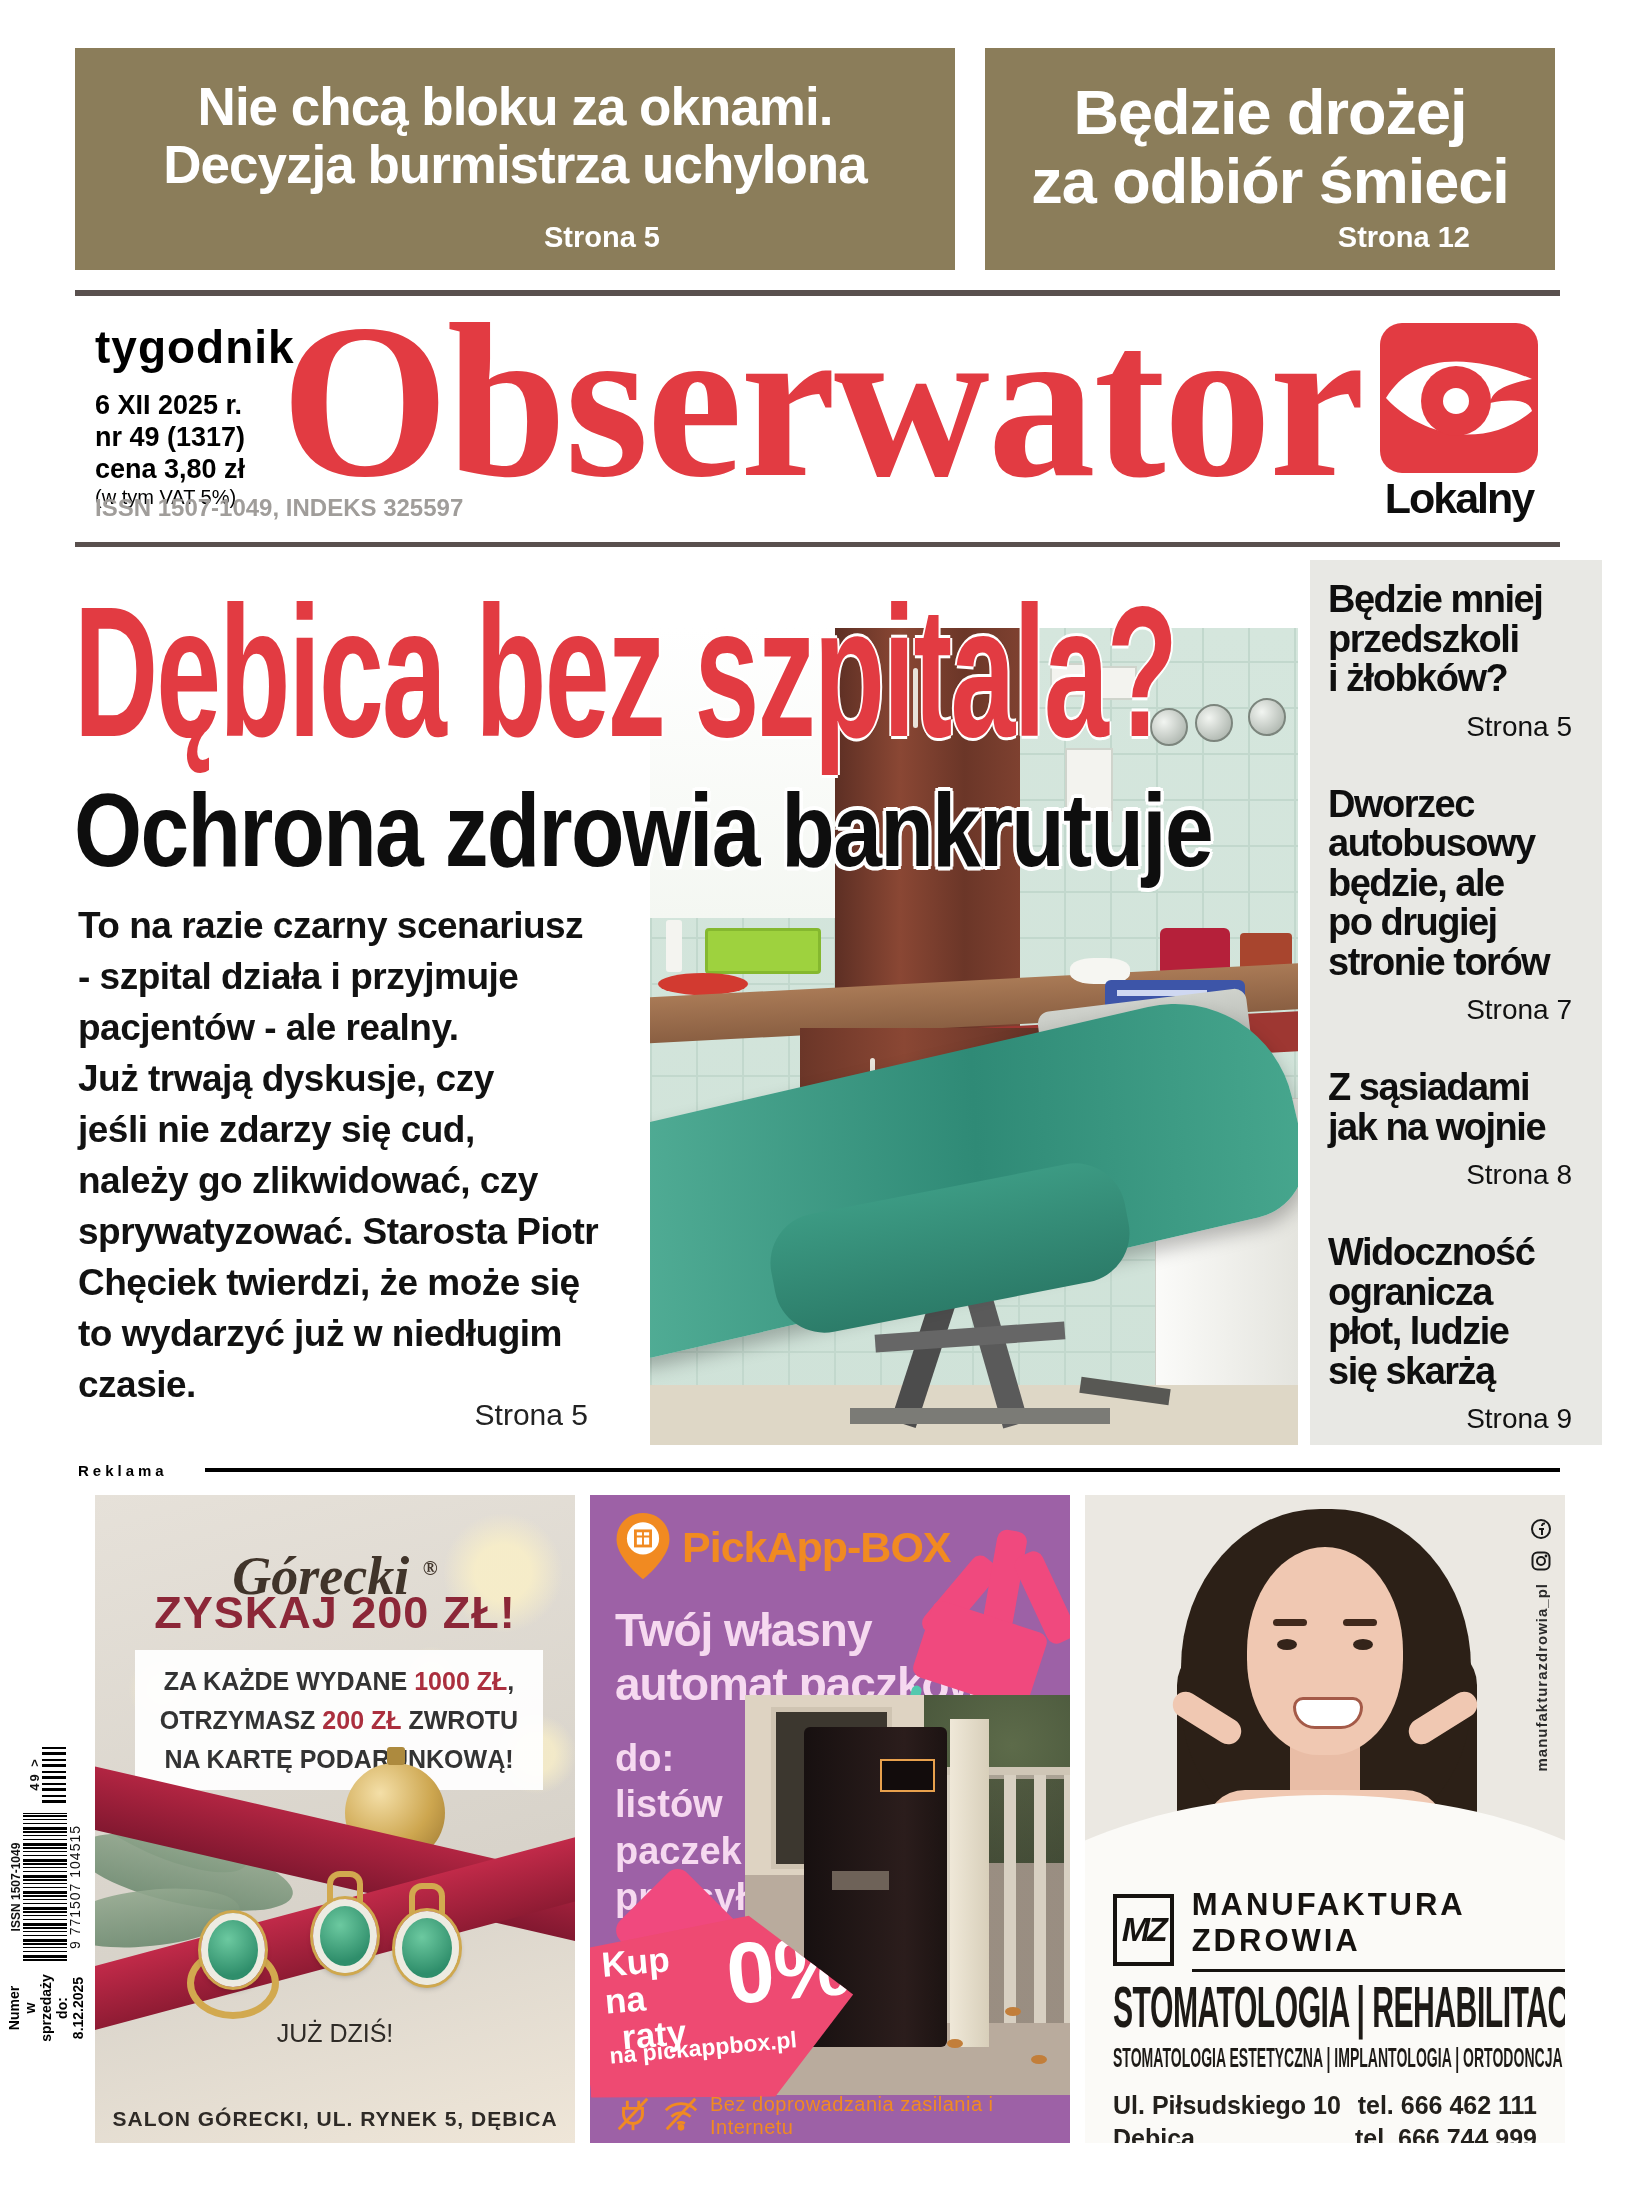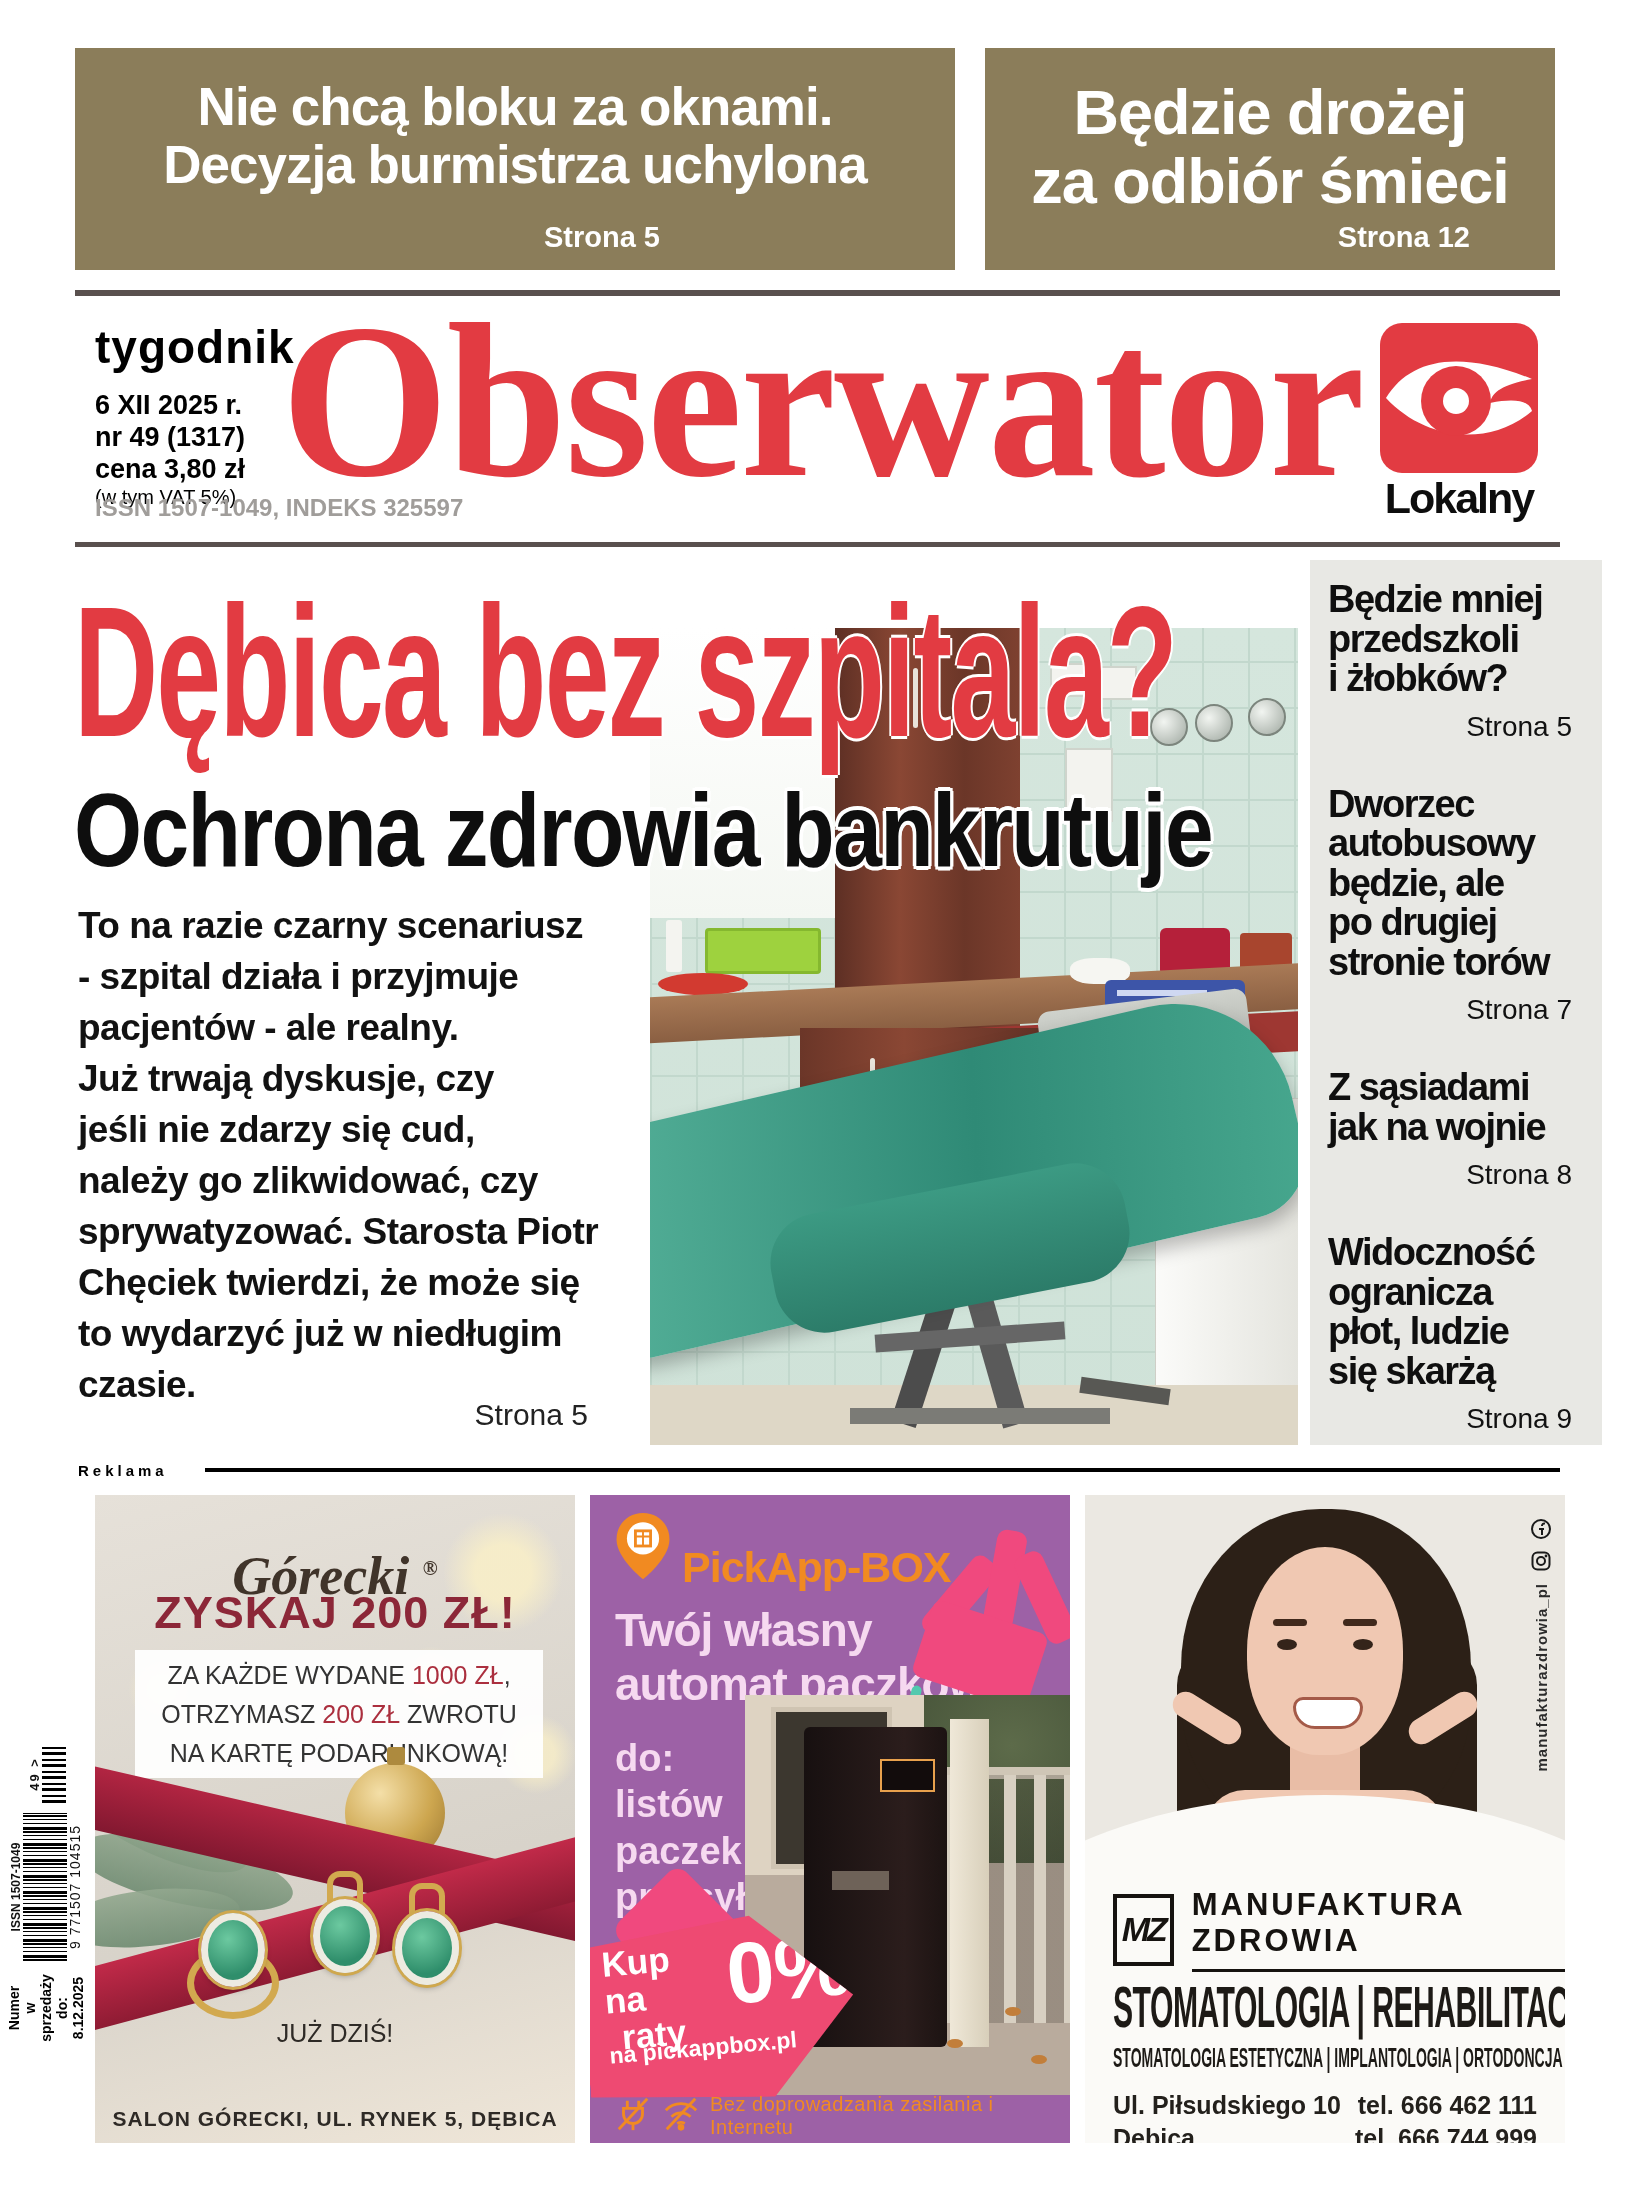--- a/index.html
+++ b/index.html
@@ -89,35 +89,35 @@
   
   .ad-gorecki{left:95px;background:linear-gradient(165deg,#e6e1d9,#d8d3ca 60%,#efe6d8);}
   .ad-gorecki::before{content:"";position:absolute;inset:0;background:
     radial-gradient(circle at 85% 12%,rgba(248,238,200,.9) 0 28px,transparent 60px),
     radial-gradient(circle at 70% 28%,rgba(248,238,200,.7) 0 12px,transparent 30px),
     radial-gradient(circle at 14% 30%,rgba(248,238,200,.6) 0 14px,transparent 34px),
     radial-gradient(circle at 92% 40%,rgba(248,238,200,.8) 0 18px,transparent 40px);}
   .g-brand{left:0;top:14px;width:100%;text-align:center;font-family:"Liberation Serif",serif;font-style:italic;font-weight:700;font-size:54px;color:#40342a;margin-top:36px;}
   .g-reg{font-size:20px;vertical-align:super;}
   .g-head{left:0;top:92px;width:100%;text-align:center;font-size:45px;font-weight:600;letter-spacing:1px;color:#8c2738;}
-  .g-box{left:40px;top:155px;width:400px;background:rgba(255,255,255,.93);padding:6px 4px;text-align:center;font-size:25px;font-weight:400;color:#333;line-height:1.55;}
+  .g-box{left:40px;top:155px;width:400px;background:rgba(255,255,255,.93);padding:12px 4px;text-align:center;font-size:25px;font-weight:700;color:#333;line-height:1.55;}
   .g-hl{color:#ab2f3e;}
   .g-fir{background:linear-gradient(#93a88f,#6d8a70);border-radius:50%;opacity:.9;}
   .g-bauble{left:250px;top:268px;width:100px;height:100px;border-radius:50%;background:radial-gradient(circle at 35% 30%,#f4dfa8,#cda64f 55%,#96722f);}
   .g-cap{left:292px;top:252px;width:18px;height:18px;background:#ad8a3e;border-radius:3px;}
   .g-ribbon{height:62px;background:linear-gradient(#b22542,#821830);}
   .g-band{left:92px;top:452px;width:78px;height:58px;border-radius:50%;border:7px solid #d2a94f;}
   .g-gem{width:50px;height:60px;border-radius:50%;background:radial-gradient(circle at 40% 32%,#6cc9a0,#2f8e6b 72%);border:7px solid #edebe1;box-shadow:0 0 0 3px #cfa84e,0 3px 6px rgba(0,0,0,.3);}
   .g-hook{width:24px;height:28px;border:6px solid #d2a94f;border-bottom:none;border-radius:13px 13px 0 0;}
   .g-cta{left:0;top:520px;width:100%;text-align:center;font-size:25px;font-weight:400;color:#2e2a26;line-height:1.45;}
   .g-addr{left:0;top:612px;width:100%;text-align:center;font-size:21px;font-weight:600;color:#2e2a26;letter-spacing:1px;}
 
   
   .ad-pickapp{left:590px;background:#9d61a6;}
-  .p-brand{left:92px;top:28px;font-size:43px;font-weight:700;letter-spacing:-1px;color:#f18a21;margin-top:20px;}
+  .p-brand{left:92px;top:28px;font-size:43px;font-weight:700;letter-spacing:-1px;color:#f18a21;}
   .p-pin{left:24px;top:16px;width:58px;height:70px;}
   .p-head{left:25px;top:108px;font-size:46px;font-weight:700;line-height:1.18;letter-spacing:-1px;color:#f6d9f0;}
   .p-usage{left:25px;top:240px;font-size:38px;font-weight:700;line-height:1.22;color:#f6d9f0;}
   .p-burst{position:absolute;background:#f0497e;border-radius:10px;}
   .p-teal{position:absolute;background:#52c9ae;border-radius:6px;}
   .p-photo{left:155px;top:200px;width:325px;height:400px;background:linear-gradient(#6f6a60 0 38%,#b9ab9d 38%);}
   .p-build{left:0;top:0;width:55%;height:45%;background:#ded3c2;}
   .p-buildwin{left:8%;top:3%;width:34%;height:38%;background:#3c372f;border:5px solid #cfc4b2;}
   .p-green{right:0;top:0;width:45%;height:42%;background:radial-gradient(circle at 60% 30%,#5d6b4a,#424f36);}
   .p-fence{right:0;top:20%;width:48%;height:62%;background:repeating-linear-gradient(90deg,#d8d0c2 0 12px,rgba(60,55,48,.25) 12px 30px);}

